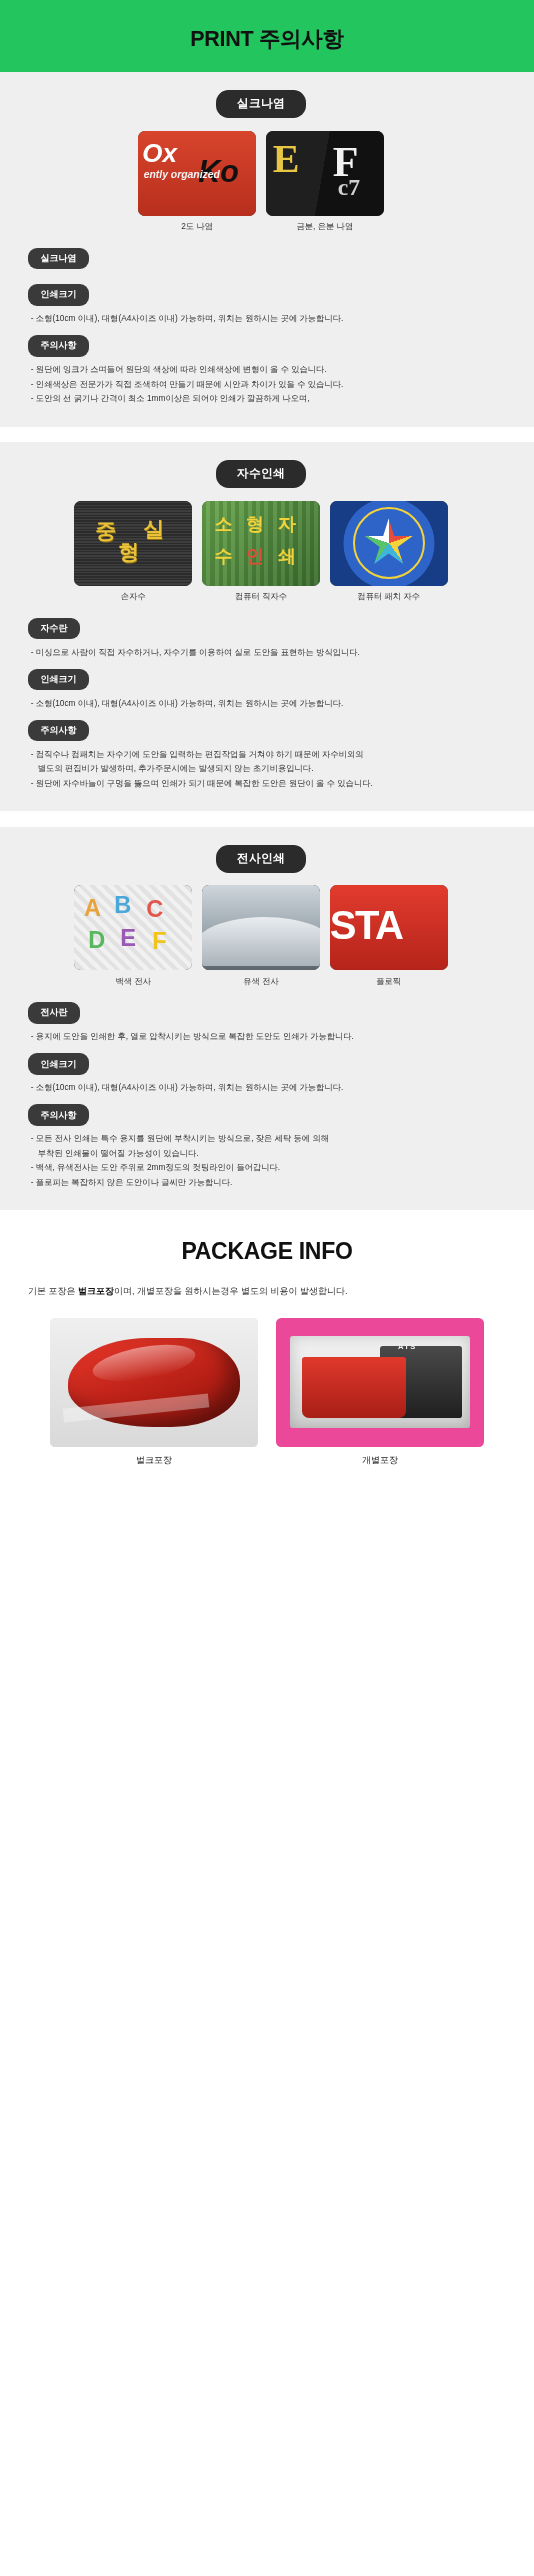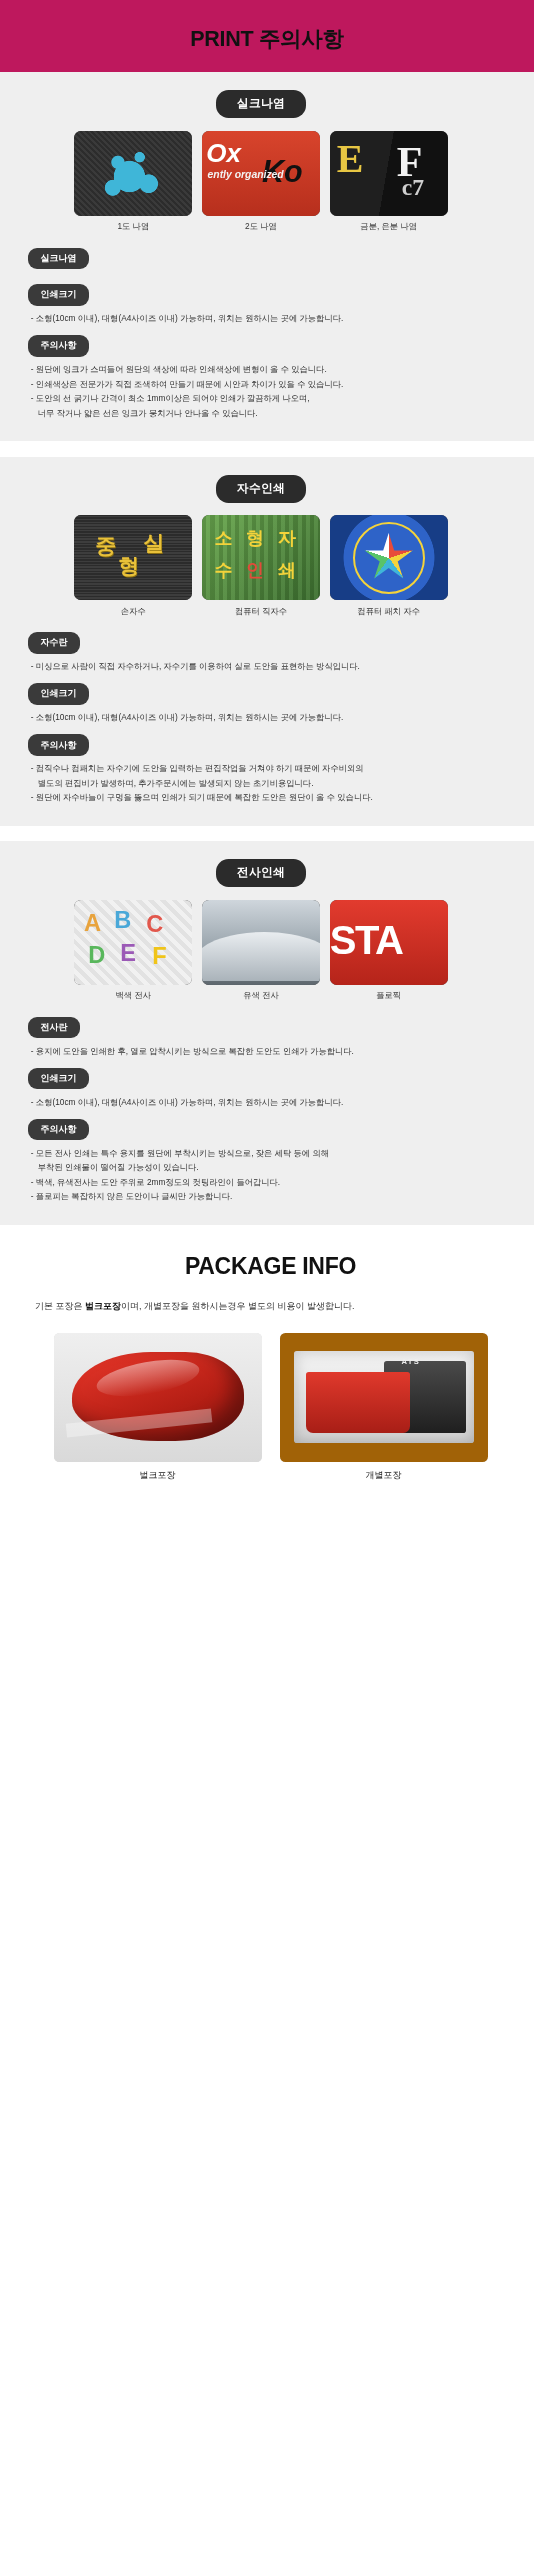--- a/index.html
+++ b/index.html
@@ -9,21 +9,21 @@
     font-family: "Liberation Sans", "DejaVu Sans", sans-serif;
     background: #ffffff;
     color: #222;
   }
   .page { width:534px; margin:0 auto; background:#fff; }
 
   
   .print-head {
     text-align:center;
     padding: 23.6px 0 19.4px 0;
-    background:#be185d;
+    background:#22c55e;
   }
   .print-head .title {
     font-size: 21.5px;
     font-weight: bold;
     letter-spacing: -0.3px;
     color:#111;
   }
 
   .gray-band { background:#efefef; padding: 18px 12px 21px 0; }
   .band-gap { height: 15.3px; background:#fff; }
@@ -184,21 +184,21 @@
   }
   .blines { padding-left: 2.8px; }
   .bline {
     font-size: 8.3px;
     line-height: 1.75;
     color:#2f2f2f;
   }
   .bline.sub { padding-left: 7px; }
 
   
-  .pkg { background:#fff; padding: 28px 0 21px 7px; }
+  .pkg { background:#fff; padding: 28px 0 21px 0; }
   .pkg-title {
     text-align:center;
     font-size: 23px;
     font-weight:bold;
     letter-spacing: -0.3px;
     color:#111;
     margin-bottom: 18px;
   }
   .pkg-lines { padding: 0 28px; }
   .pkg-line { font-size: 9px; line-height:1.9; color:#2f2f2f; }
@@ -231,21 +231,21 @@
     background: linear-gradient(180deg, rgba(255,255,255,.45), rgba(255,255,255,0));
     border-radius: 50%;
     transform: rotate(-10deg);
   }
   .art-bulk .tape {
     position:absolute; left:12.5px; top:83px; width:146px; height:14px;
     background: rgba(255,255,255,.35);
     transform: rotate(-6deg);
   }
 
-  .art-indiv { background:#a16207; }
+  .art-indiv { background:#ec4899; }
   .art-indiv .pack {
     position:absolute; left:14px; top:18px; width:180px; height:92px;
     background: linear-gradient(180deg,#f4f4f4 0%, #d2d2d2 100%);
     border-radius: 2.8px;
     box-shadow: inset 0 0 15.3px rgba(0,0,0,.2);
   }
   .art-indiv .red {
     position:absolute; left:26px; top:39px; width:104px; height:61px;
     background: linear-gradient(180deg,#e0392c 0%, #a81e16 100%);
     border-radius: 2.8px 2.8px 7px 7px;
@@ -268,26 +268,20 @@
   <div class="print-head">
     <div class="title">PRINT 주의사항</div>
   </div>
 
   <div class="gray-band">
     <div class="sec-title-wrap">
       <span class="sec-title">실크나염</span>
     </div>
 
     <div class="thumbs">
-      <div class="thumb">
-        <div class="img">
-          <div class="art art-silk1"></div>
-        </div>
-        <div class="cap">1도 나염</div>
-      </div>
 
       <div class="thumb">
         <div class="img">
           <div class="art art-silk2">
             <span class="tx t1">Ox</span>
             <span class="tx t2">Ko</span>
             <span class="tx t3">ently organized</span>
           </div>
         </div>
         <div class="cap">2도 나염</div>
@@ -316,21 +310,20 @@
           <div class="bline">- 소형(10cm 이내), 대형(A4사이즈 이내) 가능하며, 위치는 원하시는 곳에 가능합니다.</div>
         </div>
       </div>
 
       <div class="block">
         <span class="blabel">주의사항</span>
         <div class="blines">
           <div class="bline">- 원단에 잉크가 스며들어 원단의 색상에 따라 인쇄색상에 변형이 올 수 있습니다.</div>
           <div class="bline">- 인쇄색상은 전문가가 직접 조색하여 만들기 때문에 시안과 차이가 있을 수 있습니다.</div>
           <div class="bline">- 도안의 선 굵기나 간격이 최소 1mm이상은 되어야 인쇄가 깔끔하게 나오며,</div>
-          <div class="bline sub">  너무 작거나 얇은 선은 잉크가 뭉치거나 안나올 수 있습니다.</div>
         </div>
       </div>
     </div>
   </div>
 
   <div class="band-gap"></div>
 
   <div class="gray-band">
     <div class="sec-title-wrap">
       <span class="sec-title">자수인쇄</span>

